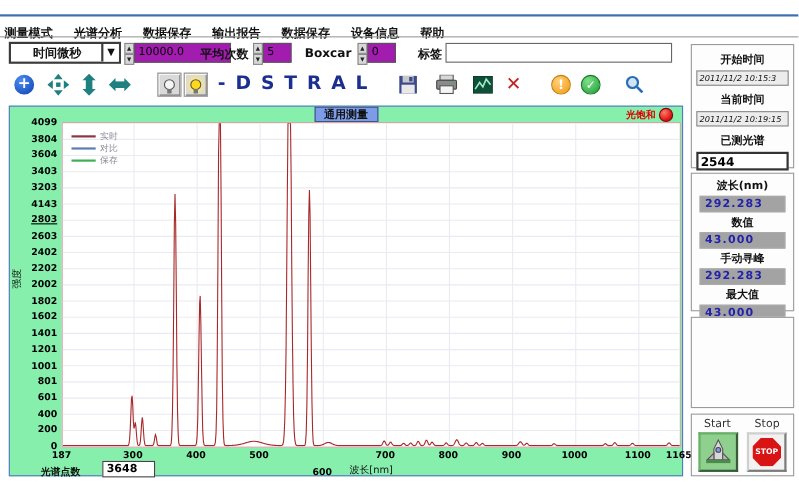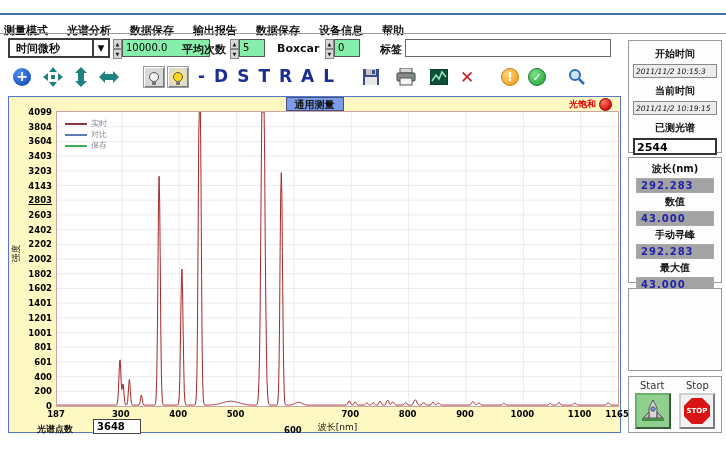--- a/index.html
+++ b/index.html
@@ -7,45 +7,45 @@
   #app { position:relative; width:726px; height:450px; background:#fff; }
 
   .topline { position:absolute; left:0; top:13px; width:726px; height:2px; background:#3f6fae; }
   .menubar { position:absolute; left:0; top:16px; width:726px; height:28px; background:#fff; display:flex; gap:19px; padding-left:4px; align-items:center; }
   .menu-item { font-size:11px; font-weight:bold; color:#111; white-space:nowrap; cursor:default; }
   .menusep { position:absolute; left:0; top:33px; width:726px; height:1px; background:#9a9a9a; }
 
   
   .ctl { position:absolute; font-size:11px; color:#111; }
   .combo { left:8px; top:38px; width:102px; height:20px; border:2px solid #3c3c3c; background:#fff; display:flex; align-items:center; }
-  .combo .txt { flex:1; padding-left:6px; font-size:11px; font-weight:bold; }
+  .combo .txt { flex:1; padding-left:20px; font-size:11px; font-weight:bold; }
   .combo .arrowbtn { width:16px; height:100%; border-left:2px solid #3c3c3c; display:flex; align-items:center; justify-content:center; font-size:9px; background:#fff; }
   .spin { position:absolute; height:18px; display:flex; }
   .spin .updown { width:9px; display:flex; flex-direction:column; }
   .spin .updown div { flex:1; font-size:5px; line-height:8px; text-align:center; background:#d8d8d8; border:1px solid #888; color:#222; }
-  .spin .field { border:1px solid #555; background:#86efac; font-size:10px; padding:2px 3px 0 3px; }
+  .spin .field { border:1px solid #555; background:#a21caf; font-size:10px; padding:2px 3px 0 3px; }
   .lbl { position:absolute; font-size:11px; font-weight:bold; color:#111; }
   .taginput { position:absolute; left:405px; top:39px; width:206px; height:18px; border:1px solid #666; background:#fff; }
 
   
   .toolbar { position:absolute; left:0; top:64px; width:726px; height:30px; background:#fff; }
   .tbtn { position:absolute; top:2px; width:22px; height:22px; display:flex; align-items:center; justify-content:center; cursor:pointer; }
   .bulbbtn { background:#d9d9d9; border:1px solid #999; box-shadow:inset 1px 1px 0 #fff, inset -1px -1px 0 #777; }
   .pluscircle { width:18px; height:18px; border-radius:50%; background:radial-gradient(circle at 35% 30%, #4d8df0, #0b3fb0); color:#fff; font-weight:bold; font-size:14px; line-height:16px; text-align:center; }
   .bulb { position:relative; width:10px; height:10px; border-radius:50%; border:1px solid #555; }
   .bulb::after { content:""; position:absolute; left:2px; bottom:-4px; width:4px; height:4px; background:#777; }
   .bulb.off { background:#f5f5f5; }
   .bulb.on { background:#ffd81c; box-shadow:0 0 4px 2px #ffe97a; }
   .logoletters { position:absolute; left:198px; top:2px; font-size:17px; font-weight:bold; color:#1a2f8f; letter-spacing:9px; font-family:"DejaVu Sans", sans-serif; }
   .xicon { color:#c42222; font-size:17px; font-weight:bold; }
   .warncircle { width:18px; height:18px; border-radius:50%; background:radial-gradient(circle at 35% 30%, #ffd27a, #f09a12); border:1px solid #c87f0a; color:#fff; font-weight:bold; font-size:12px; text-align:center; line-height:16px; }
   .okcircle { width:18px; height:18px; border-radius:50%; background:radial-gradient(circle at 35% 30%, #7fe08a, #1d9c34); border:1px solid #157a27; color:#fff; font-weight:bold; font-size:11px; text-align:center; line-height:17px; }
 
   
-  .panel { position:absolute; left:8px; top:96px; width:613px; height:337px; background:#fef9c3; border:1px solid #5577c8; }
+  .panel { position:absolute; left:8px; top:96px; width:613px; height:337px; background:#86efac; border:1px solid #5577c8; }
   .panel-title { position:absolute; left:50%; transform:translateX(-50%); top:0px; padding:0 8px; height:14px; line-height:13px; font-size:10px; font-weight:bold; color:#111; background:#7d9ce8; border:1px solid #44527e; }
   .satwrap { position:absolute; right:8px; top:1px; display:flex; align-items:center; gap:3px; }
   .satlabel { color:#e00000; font-size:9px; font-weight:bold; }
   .led { width:13px; height:13px; border-radius:50%; background:radial-gradient(circle at 35% 30%, #ff7a6a, #d90f0f 70%); border:1px solid #7e0a0a; }
   .plot { position:absolute; left:47px; top:14px; width:563px; height:296px; background:#fff; border:1px solid #caa3a3; }
   .ytick { position:absolute; font-size:8.5px; font-weight:bold; color:#000; width:38px; text-align:right; }
   .xtick { position:absolute; font-size:8.5px; font-weight:bold; color:#000; width:30px; text-align:center; top:312px; }
   .yaxis-title { position:absolute; left:-2px; top:150px; font-size:9px; color:#111; transform:rotate(-90deg); }
   .xaxis-title { position:absolute; left:47px; width:563px; text-align:center; top:324px; font-size:9px; color:#111; }
   .legend { position:absolute; left:8px; top:6px;text-align:right; }

